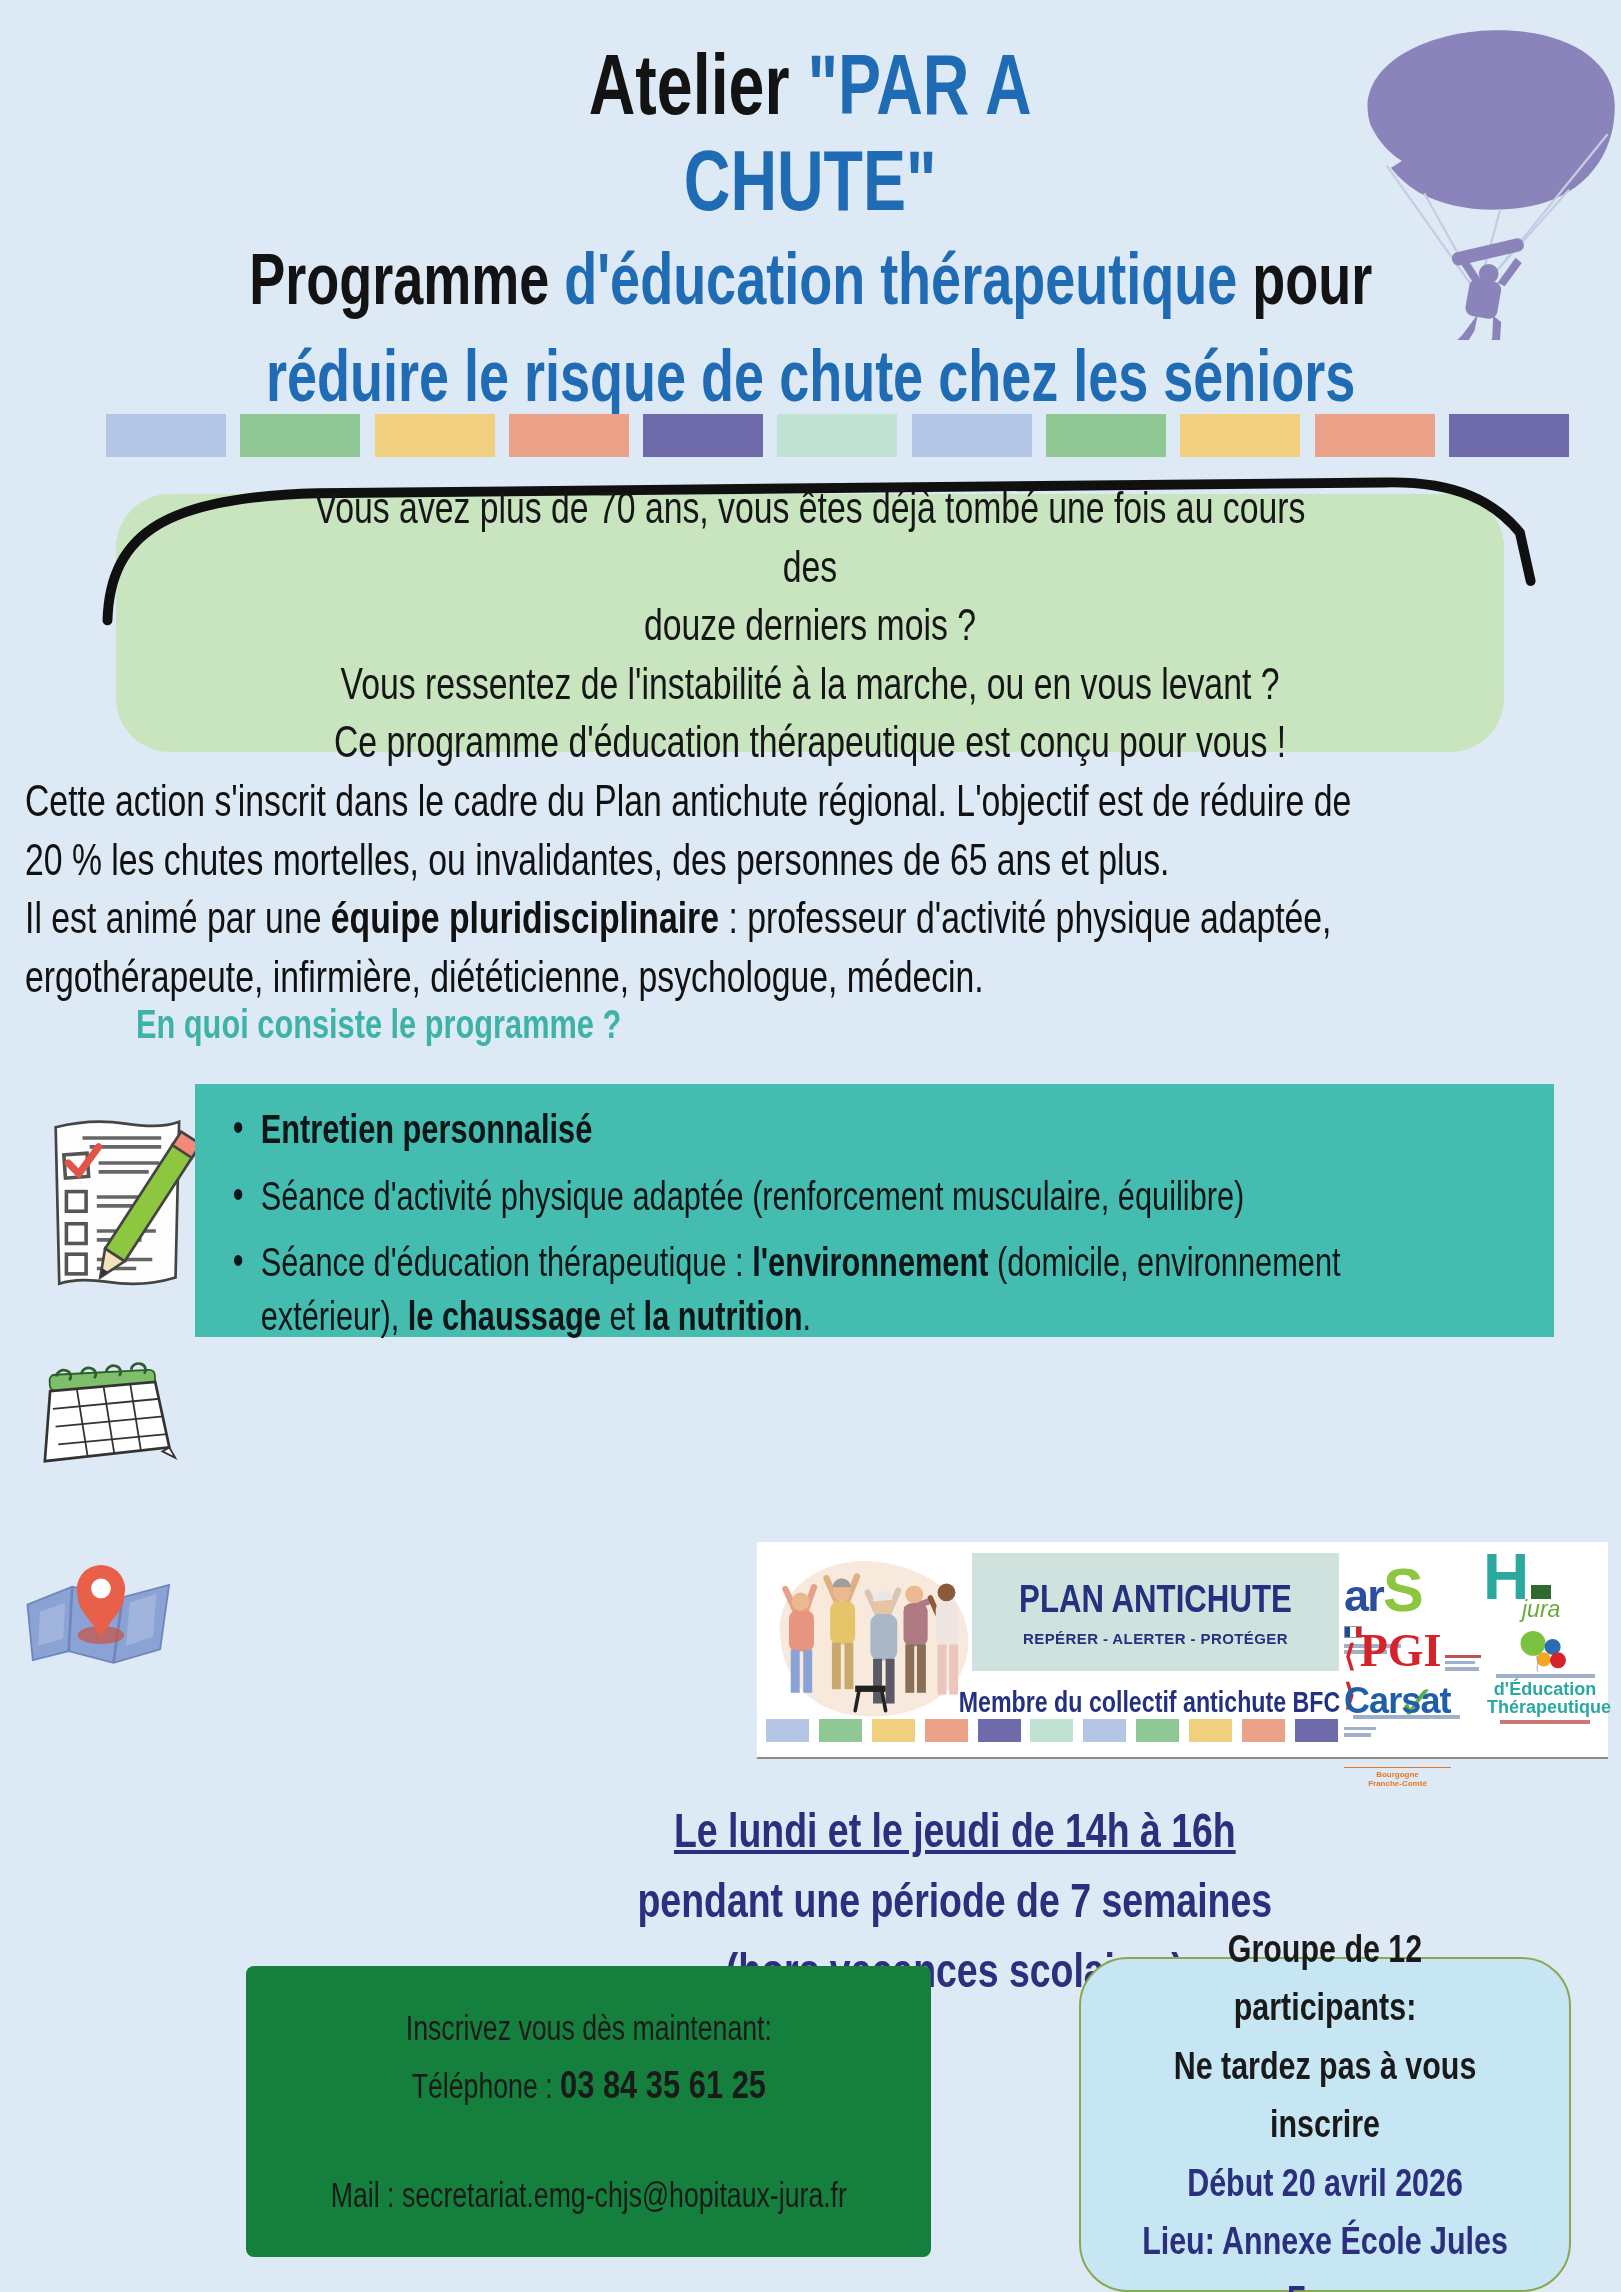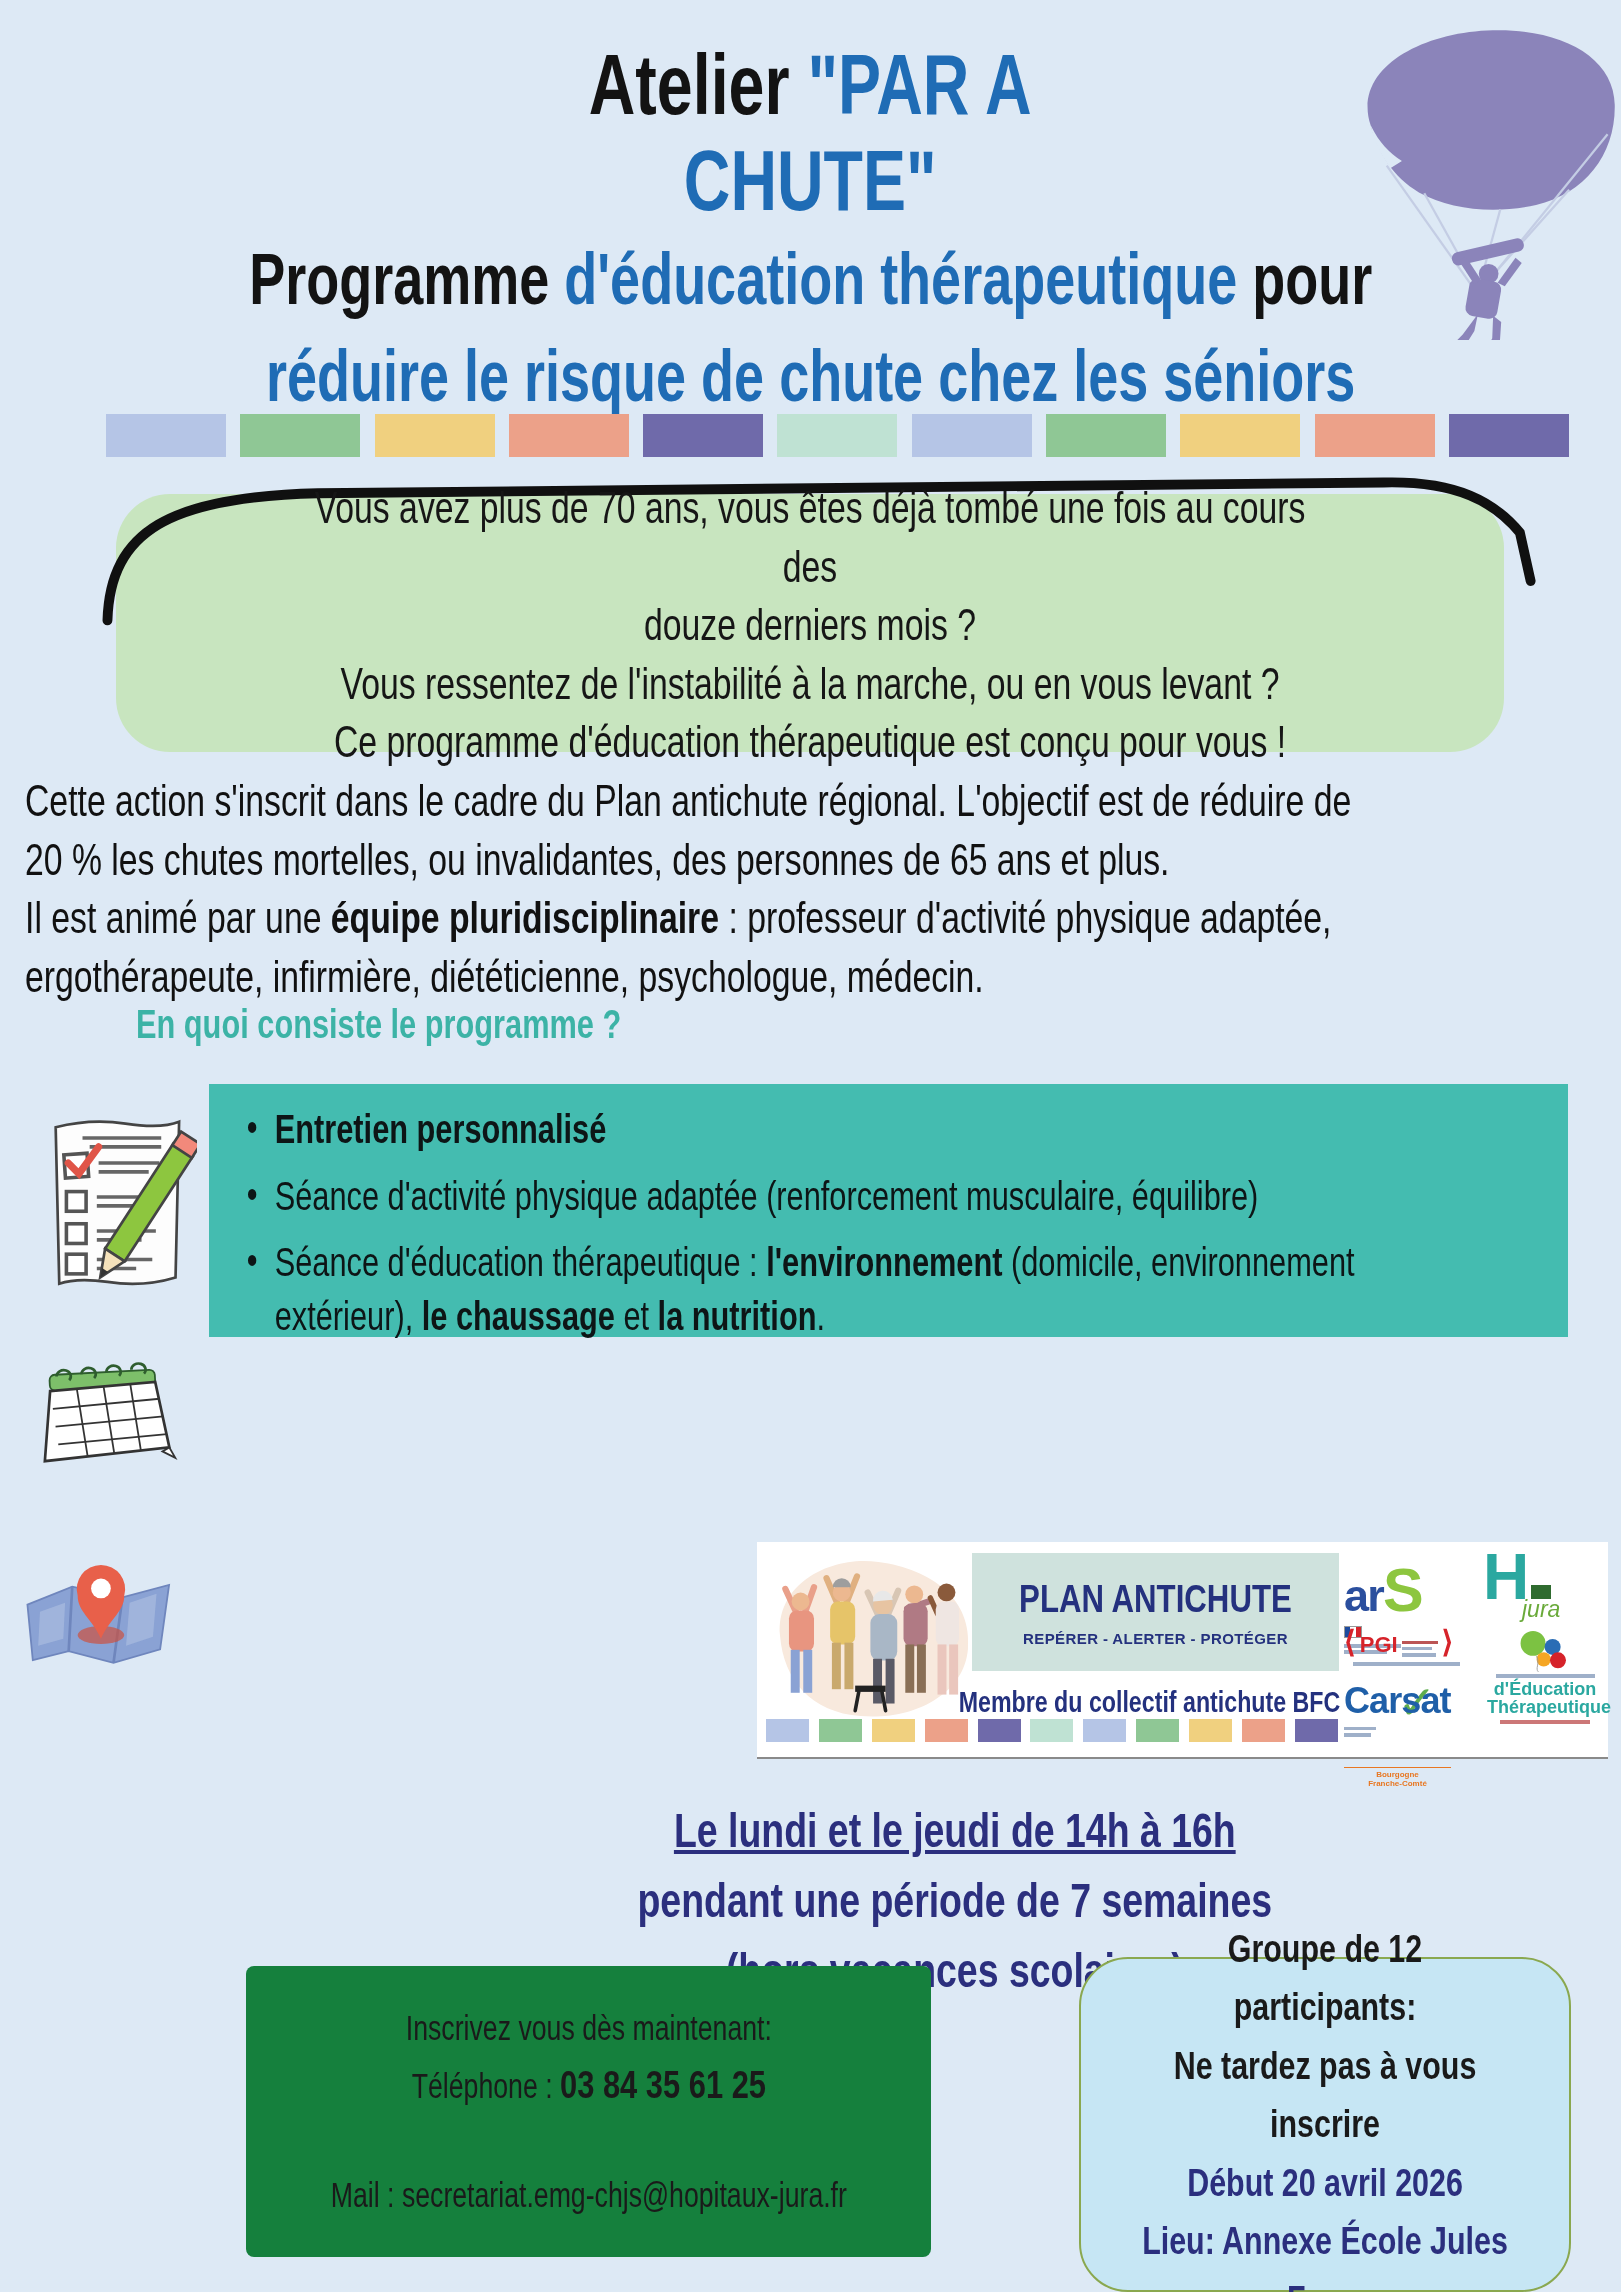--- a/index.html
+++ b/index.html
@@ -25,21 +25,21 @@
   .ministrip{display:flex;gap:9.9px;}
   .ministrip > div{width:43px;height:23px;}
 
   .speech-box{left:116px;top:494px;width:1388px;height:258px;background:#c8e5bf;border-radius:54px;}
   .speech-text{font-size:45px;line-height:1.3;color:#161616;}
 
   .bodytext{font-size:45px;line-height:1.3;width:2114px;}
 
   .prog-heading{font-size:41px;font-weight:bold;color:#3cb3a6;width:1075px;}
 
-  .teal-box{left:209px;top:1084px;width:1359px;height:253px;background:#44bcb0;padding:18px 15px 0 23px;box-sizing:border-box;}
+  .teal-box{left:195px;top:1084px;width:1359px;height:253px;background:#44bcb0;padding:18px 15px 0 23px;box-sizing:border-box;}
   .green-box{left:206px;top:1357px;width:1034px;height:176px;background:#8cc152;padding:10.7px 0 0 23px;box-sizing:border-box;}
   .bullet{position:relative;padding-left:57px;font-size:41px;line-height:1.32;width:1702px;
           transform:scaleX(.75);transform-origin:0 0;margin-bottom:12.5px;color:#0d1516;}
   .green-box .bullet{width:1343px;margin-bottom:5.4px;line-height:1.36;}
   .bullet::before{content:"•";position:absolute;left:19.7px;top:-1.8px;}
 
   .city-box{left:179px;top:1563px;width:488px;height:255px;background:#edca7e;
             border:1.8px solid #a99dbd;border-radius:45px;}
   .city-label{font-size:90px;color:#141414;white-space:nowrap;}
 
@@ -52,21 +52,21 @@
   .check{font-size:47px;color:#5fae4e;margin-left:9px;line-height:.8;}
 
   .logo-col{left:587px;top:5.4px;width:262px;height:202px;font-family:"Liberation Sans",sans-serif;}
   .ars-ar{font-size:45px;font-weight:bold;color:#2b4f9e;letter-spacing:-1.8px;}
   .ars-s{font-size:61px;font-weight:bold;color:#8dc63f;letter-spacing:-1.8px;}
   .flag{display:inline-block;width:16px;height:10.7px;background:linear-gradient(90deg,#1e4b9e 33%,#fff 33% 66%,#d6232a 66%);border:0.9px solid #999;}
   .microbar{height:3.6px;background:#9fb0c9;margin:2.7px 0;}
   .hj-h{font-size:64px;font-weight:bold;color:#2ba8a0;line-height:.9;}
   .hj-sq{display:inline-block;width:19.7px;height:14.3px;background:#2f6b2f;margin-left:1.8px;}
   .hj-jura{font-size:23px;font-style:italic;color:#6aaa3a;}
-  .pgi{font-size:22px;font-weight:bold;color:#d6232a;}
+  .pgi{font-size:46px;font-weight:bold;color:#d6232a;font-family:Liberation Serif, serif;}
   .pgi-brk{color:#d6232a;font-size:30px;font-weight:bold;}
   .carsat{font-size:36px;font-weight:bold;color:#1f5fa8;letter-spacing:-0.9px;}
   .carsat-region{font-size:8px;font-weight:bold;color:#e87722;white-space:pre-line;text-align:center;border-top:1.8px solid #e87722;padding-top:1.8px;}
   .edu-t{font-size:18px;font-weight:bold;color:#2ba8a0;line-height:1.05;text-align:center;}
 
   .schedule{left:296px;top:1796px;width:1317px;}
   .schedule-text{font-size:48px;font-weight:bold;color:#2b2f7e;line-height:1.46;}
 
   .session-box{left:167px;top:1866px;width:304px;height:57px;background:#eba38c;}
   .session-text{font-size:38px;font-weight:bold;color:#e02320;white-space:nowrap;}

